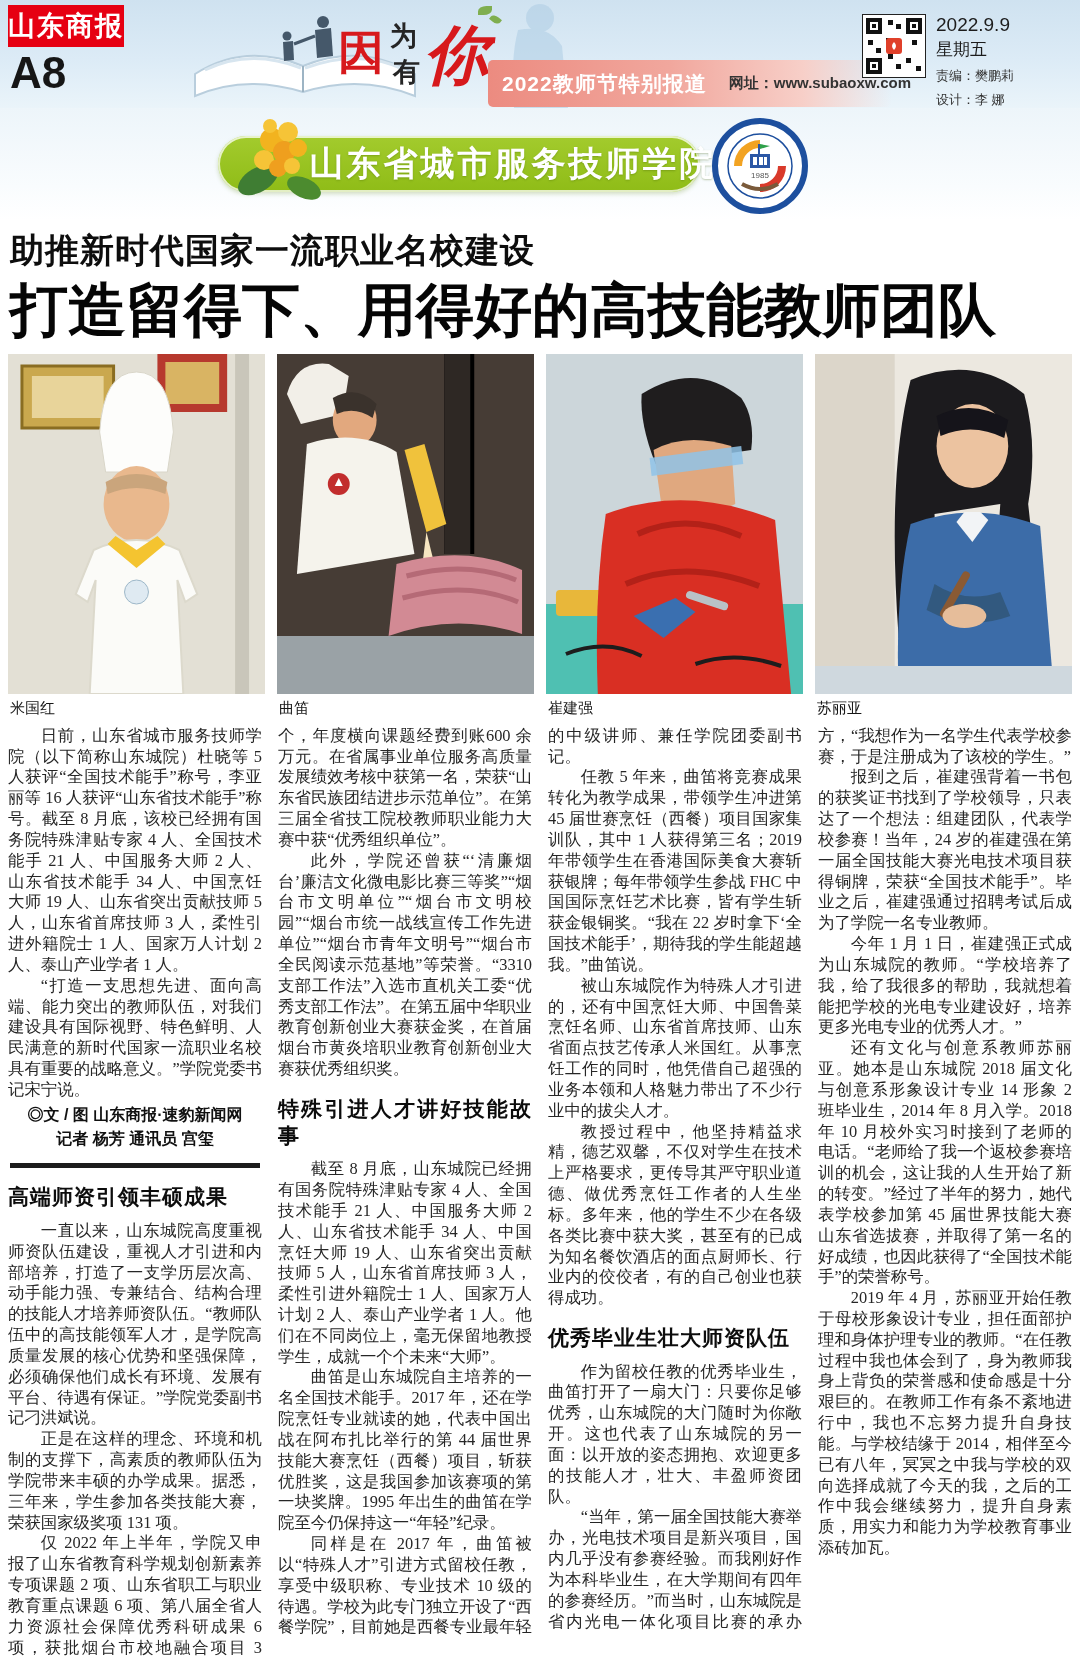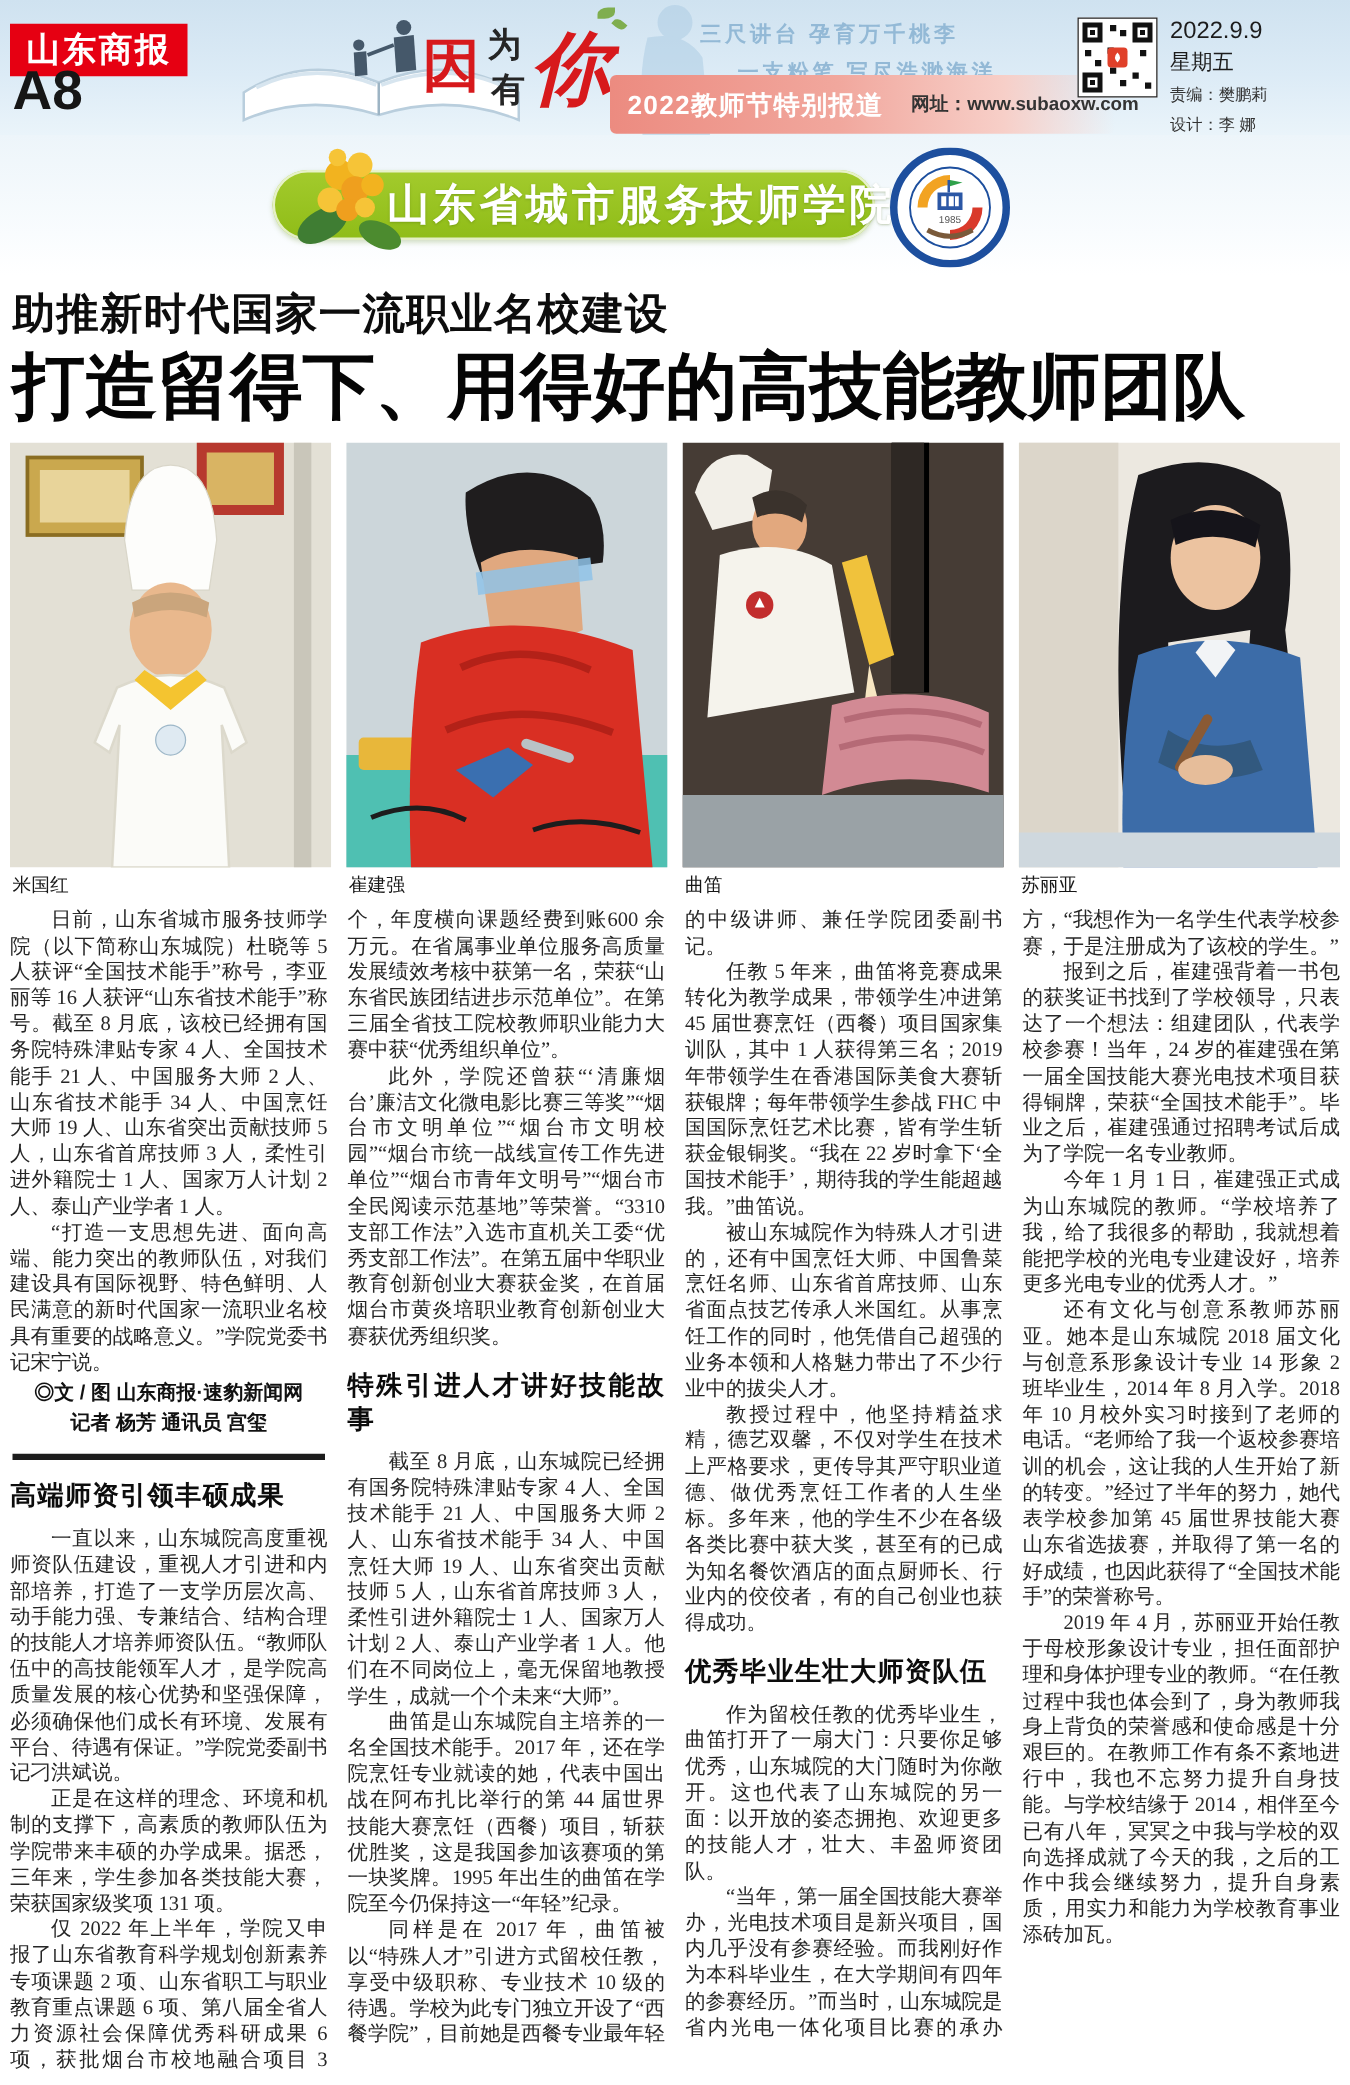--- a/index.html
+++ b/index.html
@@ -2,23 +2,23 @@
 <html><head>
 <meta charset="utf-8">
 <style>
   html,body{margin:0;padding:0;background:#ffffff;}
   .page{position:relative;width:1080px;height:1668px;background:#fff;overflow:hidden;
         font-family:"Liberation Serif","DejaVu Serif",serif;color:#222;}
 
   
   .masthead{position:relative;width:1080px;height:108px;
     background:linear-gradient(180deg,#cfe2f0 0%,#dcebf6 55%,#eaf4fa 100%);overflow:hidden;}
-  .brand-box{position:absolute;left:8px;top:19px;background:#e60012;color:#fff;
+  .brand-box{position:absolute;left:8px;top:5px;background:#e60012;color:#fff;
     font-family:"Liberation Sans",sans-serif;font-weight:900;font-size:27px;
-    padding:3px 13px;letter-spacing:2px;}
+    padding:3px 0;letter-spacing:2px;}
   .page-no{position:absolute;left:10px;top:48px;font-family:"Liberation Sans",sans-serif;
     font-size:44px;font-weight:700;color:#161616;}
   .book-art{position:absolute;left:165px;top:4px;width:280px;height:102px;}
   .reader-art{position:absolute;left:430px;top:0;width:180px;height:108px;opacity:.55;}
   .logo-yw{position:absolute;left:338px;top:4px;width:160px;height:100px;}
   .logo-yw .c0{position:absolute;left:0;top:18px;font-size:46px;font-weight:900;color:#d7191c;}
   .logo-yw .c1{position:absolute;left:52px;top:14px;font-size:27px;font-weight:700;color:#252525;}
   .logo-yw .c2{position:absolute;left:55px;top:50px;font-size:27px;font-weight:700;color:#252525;}
   .logo-yw .c3{position:absolute;left:86px;top:8px;font-size:64px;font-weight:900;
     font-style:italic;color:#d7191c;}
@@ -111,24 +111,20 @@
 
     <div class="logo-yw">
       <span class="c0">因</span>
       <span class="c1">为</span>
       <span class="c2">有</span>
       <span class="c3">你</span>
       <span class="leaf" style="left:140px;top:2px;width:14px;height:9px;"></span>
       <span class="leaf" style="left:152px;top:12px;width:11px;height:7px;transform:rotate(40deg);"></span>
     </div>
 
-    <div class="slogans">
-      <div class="s1">三尺讲台  孕育万千桃李</div>
-      <div class="s2">一支粉笔  写尽浩渺海洋</div>
-    </div>
 
     <div class="strip">
       <span class="banner-text">2022教师节特别报道</span>
       <span class="web">网址：www.subaoxw.com</span>
     </div>
 
     <div class="qr">
       <svg viewBox="0 0 64 64">
         <rect x="0" y="0" width="64" height="64" fill="#fff" stroke="#222" stroke-width="2"></rect>
         <rect x="4" y="4" width="16" height="16" fill="#111"></rect>
@@ -219,53 +215,53 @@
         <path d="M98 128 Q129 112 160 128 L158 140 Q129 128 100 140 Z" fill="#caa57c"></path>
         <path d="M86 196 Q129 176 172 196 L190 240 L178 248 L170 226 L176 340 L82 340 L88 226 L80 248 L68 240 Z" fill="#fbfbf8" stroke="#dcd9cc" stroke-width="2"></path>
         <path d="M100 190 L129 214 L158 190 L150 182 L129 196 L108 182 Z" fill="#f4c430"></path>
         <circle cx="129" cy="238" r="12" fill="#dfeaf2" stroke="#9db7c8"></circle>
       </svg>
       <figcaption>米国红</figcaption>
     </figure>
 
     <figure>
       <svg viewBox="0 0 258 340" preserveAspectRatio="none">
-        <rect width="258" height="340" fill="#ccd6da"></rect>
-        <rect x="0" y="250" width="258" height="90" fill="#4fc0b2"></rect>
-        <rect x="10" y="236" width="70" height="26" rx="4" fill="#e8b73a"></rect>
-        <path d="M96 40 Q150 6 196 44 Q210 64 206 96 L110 110 Q94 70 96 40 Z" fill="#1f1d1e"></path>
-        <path d="M108 96 Q140 78 186 92 L190 150 Q150 170 116 152 Z" fill="#e0a87f"></path>
-        <path d="M104 104 L196 92 L198 110 L106 122 Z" fill="#8fc3e8" opacity=".85"></path>
-        <path d="M60 160 Q140 130 230 166 L246 340 L52 340 Q48 240 60 160 Z" fill="#d92f23"></path>
-        <path d="M92 180 Q140 158 196 182 M80 230 Q140 204 214 232" stroke="#b32118" stroke-width="6" fill="none"></path>
-        <path d="M88 262 L130 244 L150 258 L118 284 Z" fill="#3a6fb0"></path>
-        <rect x="142" y="236" width="44" height="8" rx="4" fill="#b9c2c6" transform="rotate(18 142 236)"></rect>
-        <path d="M20 300 Q60 284 96 302 M150 310 Q190 296 236 312" stroke="#1d1d1d" stroke-width="4" fill="none"></path>
-      </svg>
-      <figcaption>崔建强</figcaption>
-    </figure>
-
-    <figure>
-      <svg viewBox="0 0 258 340" preserveAspectRatio="none">
         <rect width="258" height="340" fill="#463c35"></rect>
         <rect x="168" y="0" width="30" height="200" fill="#2e2username824"></rect>
         <rect x="168" y="0" width="26" height="200" fill="#2e2824"></rect>
         <path d="M10 40 Q20 6 52 10 L72 22 L66 60 L24 70 Z" fill="#f2efe8"></path>
         <ellipse cx="78" cy="66" rx="22" ry="26" fill="#e2a87e"></ellipse>
         <path d="M56 44 Q80 30 100 50 L96 64 Q78 52 60 60 Z" fill="#3a322c"></path>
         <path d="M30 90 Q80 74 120 98 L138 200 L20 220 Z" fill="#f5f3ec"></path>
         <circle cx="62" cy="130" r="11" fill="#c22d2d"></circle>
         <path d="M62 124 L66 132 L58 132 Z" fill="#fff"></path>
         <path d="M128 96 L148 90 L170 170 L150 178 Z" fill="#f0c23c"></path>
         <path d="M150 178 L158 210 L146 210 Z" fill="#f7e6c2"></path>
         <path d="M120 210 Q190 190 246 216 L246 280 Q180 258 112 282 Z" fill="#d28a94"></path>
         <path d="M130 222 Q190 206 240 226 M126 244 Q190 226 242 248" stroke="#b56a76" stroke-width="5" fill="none"></path>
         <rect x="0" y="282" width="258" height="58" fill="#9aa2a6"></rect>
       </svg>
       <figcaption>曲笛</figcaption>
+    </figure>
+
+    <figure>
+      <svg viewBox="0 0 258 340" preserveAspectRatio="none">
+        <rect width="258" height="340" fill="#ccd6da"></rect>
+        <rect x="0" y="250" width="258" height="90" fill="#4fc0b2"></rect>
+        <rect x="10" y="236" width="70" height="26" rx="4" fill="#e8b73a"></rect>
+        <path d="M96 40 Q150 6 196 44 Q210 64 206 96 L110 110 Q94 70 96 40 Z" fill="#1f1d1e"></path>
+        <path d="M108 96 Q140 78 186 92 L190 150 Q150 170 116 152 Z" fill="#e0a87f"></path>
+        <path d="M104 104 L196 92 L198 110 L106 122 Z" fill="#8fc3e8" opacity=".85"></path>
+        <path d="M60 160 Q140 130 230 166 L246 340 L52 340 Q48 240 60 160 Z" fill="#d92f23"></path>
+        <path d="M92 180 Q140 158 196 182 M80 230 Q140 204 214 232" stroke="#b32118" stroke-width="6" fill="none"></path>
+        <path d="M88 262 L130 244 L150 258 L118 284 Z" fill="#3a6fb0"></path>
+        <rect x="142" y="236" width="44" height="8" rx="4" fill="#b9c2c6" transform="rotate(18 142 236)"></rect>
+        <path d="M20 300 Q60 284 96 302 M150 310 Q190 296 236 312" stroke="#1d1d1d" stroke-width="4" fill="none"></path>
+      </svg>
+      <figcaption>崔建强</figcaption>
     </figure>
 
     <figure>
       <svg viewBox="0 0 258 340" preserveAspectRatio="none">
         <rect width="258" height="340" fill="#ece8e0"></rect>
         <rect x="0" y="0" width="80" height="340" fill="#dcd6ca"></rect>
         <path d="M96 26 Q160 0 210 40 Q224 90 214 150 L226 260 L178 268 L186 150 L120 160 L124 280 L84 284 Q72 120 96 26 Z" fill="#1c1b1e"></path>
         <ellipse cx="158" cy="92" rx="36" ry="42" fill="#ecc3a0"></ellipse>
         <path d="M122 62 Q158 44 194 66 L190 84 Q158 68 126 82 Z" fill="#15141a"></path>
         <path d="M96 170 Q160 146 226 172 L240 340 L84 340 Q80 240 96 170 Z" fill="#3c6ca8"></path>

